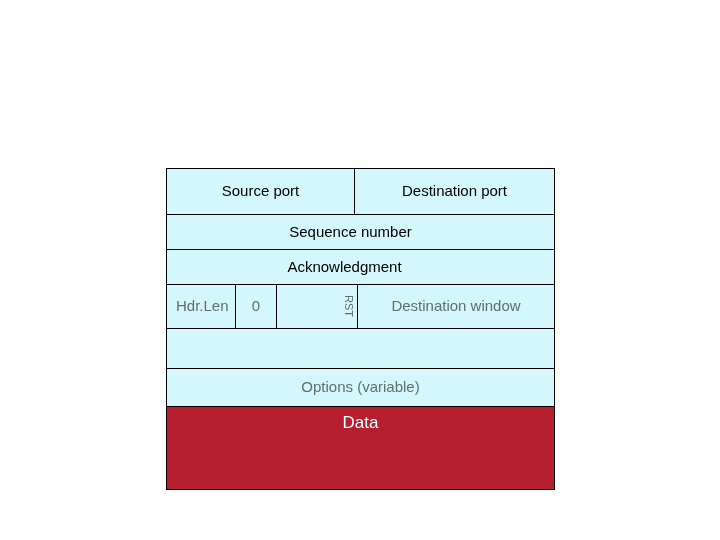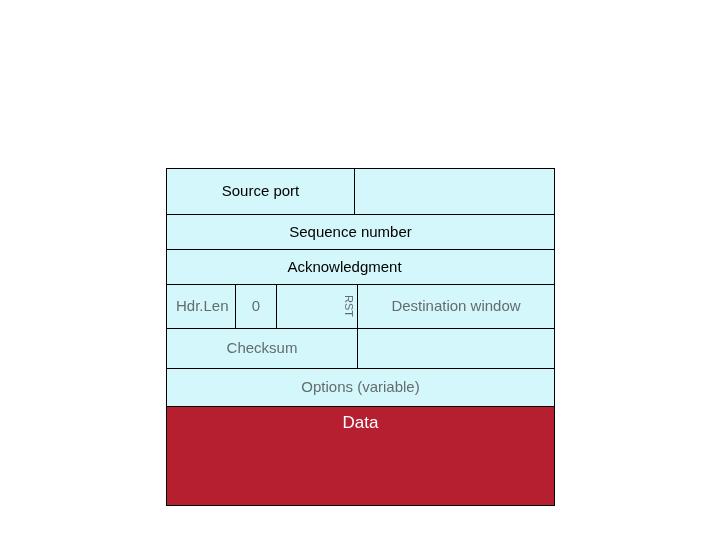--- a/index.html
+++ b/index.html
@@ -88,21 +88,21 @@
   #row-checksum { height: 40px; }
   #cell-checksum { width: 191px; }
   #cell-urgent   { width: 196px; }
 
   
   #row-options { height: 38px; }
   #cell-options { width: 387px; }
 
   
   #row-data {
-    height: 98px;
+    height: 82px;
     background: #b51f30;
     align-items: flex-start;
   }
   #cell-data {
     width: 387px;
     height: 100%;
     align-items: flex-start;
     justify-content: center;
     padding-top: 7px;
     color: #ffffff;
@@ -121,20 +121,21 @@
 </style>
 </head>
 <body>
 
 <div id="slide">
 
   <div id="tcp-header">
 
     <div class="hdr-row" id="row-ports">
       <div class="hdr-cell divided black-text" id="cell-source-port">Source port</div>
+      <div class="hdr-cell black-text" id="cell-dest-port">Destination port</div>
     </div>
 
     <div class="hdr-row" id="row-seq">
       <div class="hdr-cell black-text" id="cell-seq">Sequence number</div>
     </div>
 
     <div class="hdr-row" id="row-ack">
       <div class="hdr-cell black-text" id="cell-ack">Acknowledgment</div>
     </div>
 
@@ -142,21 +143,20 @@
       <div class="hdr-cell divided" id="cell-hdrlen">Hdr.Len</div>
       <div class="hdr-cell divided" id="cell-zero">0</div>
       <div class="hdr-cell" id="cell-flagsgap"></div>
       <div class="hdr-cell divided" id="cell-rst">
         <span class="vert-label">RST</span>
       </div>
       <div class="hdr-cell" id="cell-window">Destination window</div>
     </div>
 
     <div class="hdr-row" id="row-checksum">
-      <div class="hdr-cell divided" id="cell-checksum">Checksum</div>
     </div>
 
     <div class="hdr-row" id="row-options">
       <div class="hdr-cell" id="cell-options">Options (variable)</div>
     </div>
 
     <div class="hdr-row" id="row-data">
       <div class="hdr-cell" id="cell-data">Data</div>
     </div>
 

